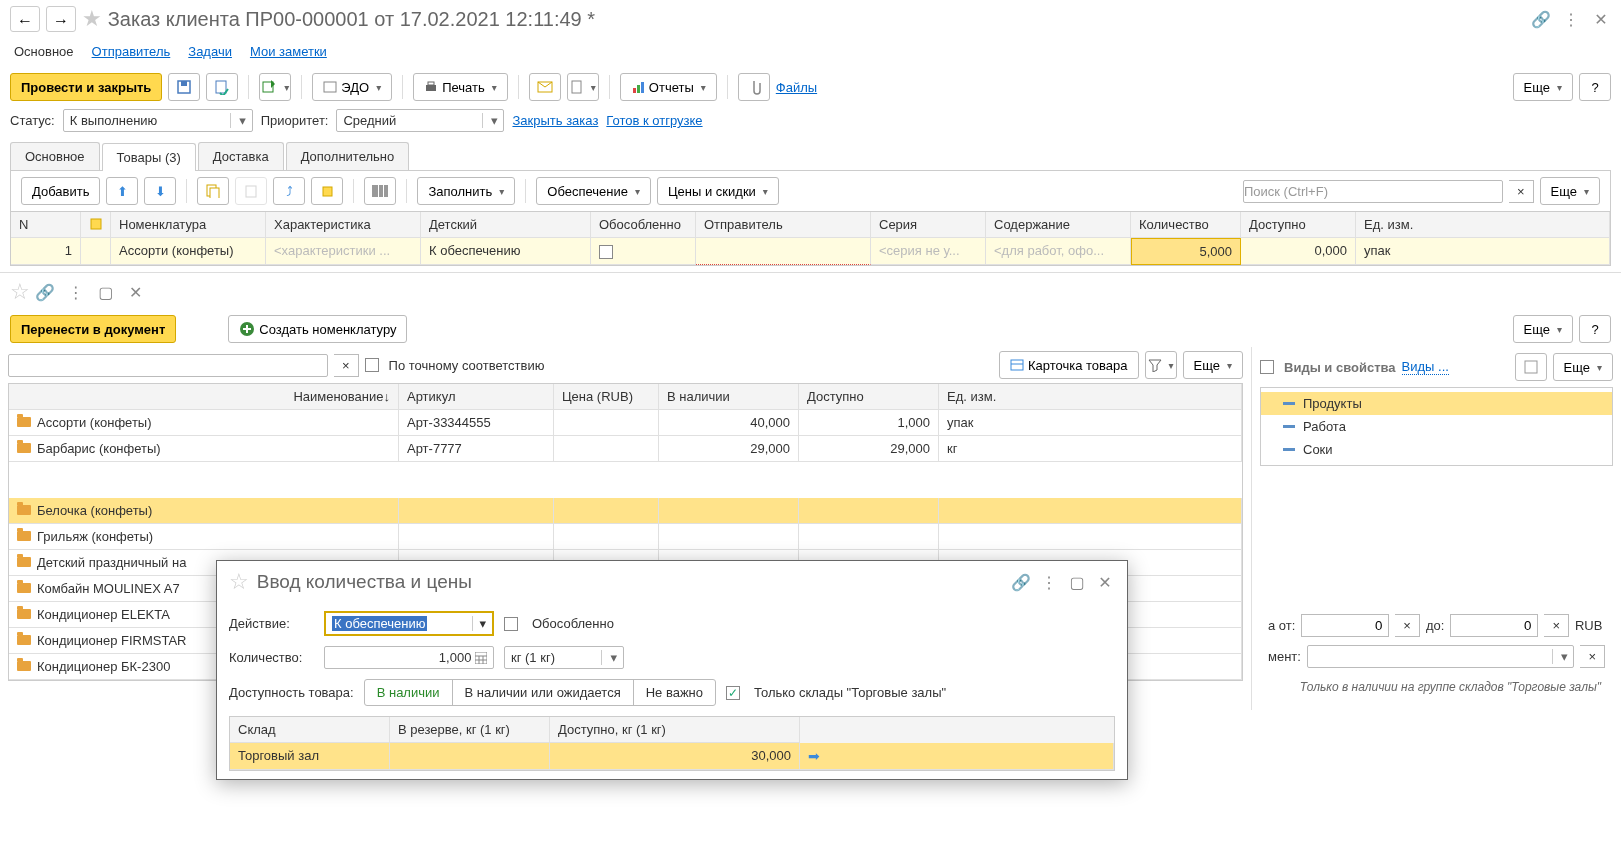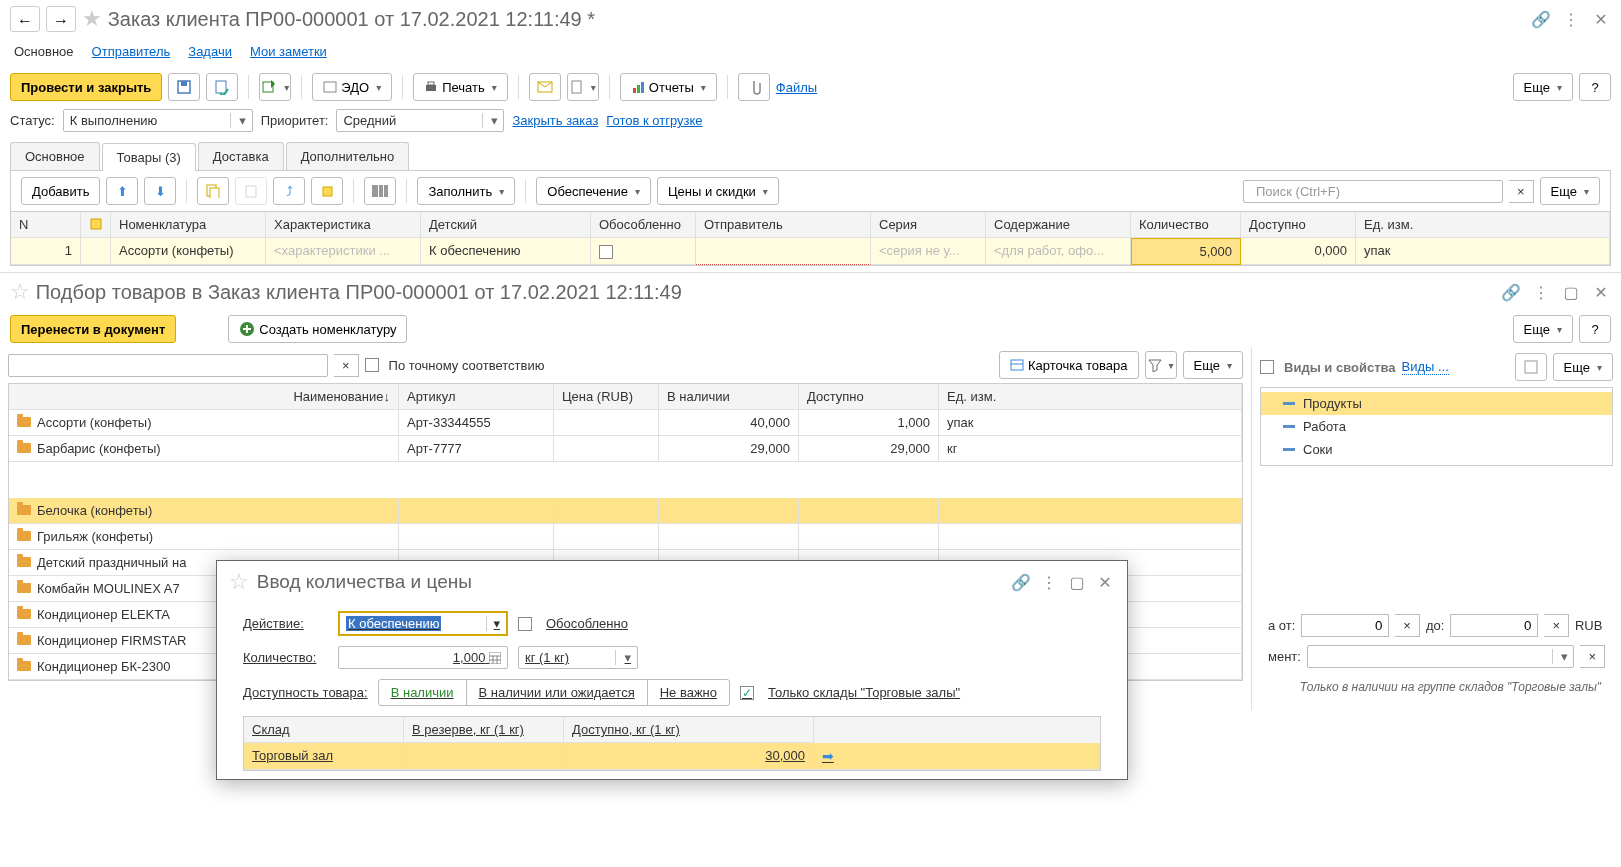--- a/index.html
+++ b/index.html
@@ -22,21 +22,21 @@
 .sep { width: 1px; height: 24px; background: #ddd; margin: 0 4px; }
 .link { color: #0066cc; text-decoration: underline; cursor: pointer; }
 .row-fields { display: flex; align-items: center; gap: 8px; padding: 4px 10px; }
 .field-label { color: #333; }
 .select-box { border: 1px solid #bbb; padding: 3px 6px; border-radius: 2px; background: #fff; display: inline-flex; align-items: center; }
 .select-box .dd { margin-left: auto; padding-left: 8px; color: #666; border-left: 1px solid #ccc; }
 .tabs { display: flex; border-bottom: 1px solid #ccc; margin: 6px 10px 0; }
 .tab { padding: 6px 14px; border: 1px solid #ccc; background: #f4f4f4; border-bottom: none; margin-right: 2px; border-radius: 3px 3px 0 0; cursor: pointer; }
 .tab.active { background: #fff; position: relative; top: 1px; }
 .sub-toolbar { display: flex; align-items: center; gap: 6px; padding: 6px 10px; border: 1px solid #ccc; border-top: none; margin: 0 10px; }
-.search-input { border: 1px solid #bbb; padding: 3px 12px; border-radius: 2px; width: 260px; background: #fff; color: #999; }
+.search-input { border: 1px solid #bbb; padding: 3px 0; border-radius: 2px; width: 260px; background: #fff; color: #999; }
 .clear-x { border: 1px solid #bbb; border-left: none; padding: 3px 8px; cursor: pointer; background: #fff; }
 .spacer { flex: 1; }
 .table { border: 1px solid #ccc; margin: 0 10px; border-top: none; }
 .thead, .trow { display: flex; }
 .th, .td { padding: 5px 8px; border-right: 1px solid #e0e0e0; border-bottom: 1px solid #e0e0e0; overflow: hidden; white-space: nowrap; text-overflow: ellipsis; }
 .th { background: #f4f4f4; font-weight: normal; color: #333; }
 .trow { background: #fffce0; }
 .td.right { text-align: right; }
 .placeholder { color: #bbb; }
 .qty-hl { background: #ffe38a; border: 1px solid #e0b000; }
@@ -52,21 +52,21 @@
 .folder-icon { display: inline-block; width: 14px; height: 10px; background: #e8a33d; border-radius: 1px; margin-right: 6px; position: relative; }
 .folder-icon::before { content: ""; position: absolute; top: -3px; left: 0; width: 6px; height: 3px; background: #e8a33d; border-radius: 1px 1px 0 0; }
 .minus-icon { display: inline-block; width: 12px; height: 3px; background: #5b8fc7; margin-right: 8px; vertical-align: middle; }
 .tree-item { padding: 4px 6px; cursor: pointer; display: flex; align-items: center; }
 .tree-item.sel { background: #ffe38a; }
 .checkbox { width: 14px; height: 14px; border: 1px solid #888; display: inline-block; vertical-align: middle; margin-right: 4px; background: #fff; }
 .checkbox.checked::after { content: "✓"; color: #2a7; font-size: 12px; line-height: 12px; display: block; text-align: center; }
 .modal { position: absolute; left: 216px; top: 560px; width: 912px; background: #fff; border: 1px solid #666; box-shadow: 0 4px 20px rgba(0,0,0,0.3); z-index: 100; }
 .modal-title { display: flex; align-items: center; padding: 8px 12px; gap: 8px; }
 .modal-title-text { font-size: 19px; color: #666; flex: 1; }
-.modal-body { padding: 8px 26px; text-decoration: underline; }
+.modal-body { padding: 8px 12px; }
 .modal-row { display: flex; align-items: center; gap: 10px; margin-bottom: 10px; }
 .input-hl { border: 2px solid #d4a800; padding: 3px 6px; background: #fff; display: inline-flex; align-items: center; }
 .input-val-sel { background: #3a74c4; color: #fff; padding: 0 2px; }
 .seg-group { display: inline-flex; border: 1px solid #bbb; border-radius: 3px; overflow: hidden; }
 .seg { padding: 5px 12px; cursor: pointer; border-right: 1px solid #bbb; }
 .seg:last-child { border-right: none; }
 .seg.active { color: #2a8a2a; }
 .modal-table { border: 1px solid #ccc; margin-top: 8px; }
 .modal-th { background: #f4f4f4; }
 .modal-trow { display: flex; }
@@ -266,21 +266,20 @@
       <div class="td right qty-hl" style="width:110px">5,000</div>
       <div class="td right" style="width:115px">0,000</div>
       <div class="td" style="flex:1">упак</div>
     </div>
   </div>
 </div>
 
 <div class="window panel2">
   <div class="titlebar">
     <span class="star">☆</span>
-    <span class="title-text">Подбор товаров в Заказ клиента ПР00-000001 от 17.02.2021 12:11:49</span>
     <div class="title-actions">
       <span class="icon-btn-sm">🔗</span>
       <span class="icon-btn-sm">⋮</span>
       <span class="icon-btn-sm">▢</span>
       <span class="icon-btn-sm">✕</span>
     </div>
   </div>
 
   <div class="toolbar">
     <button class="btn btn-yellow">Перенести в документ</button>

